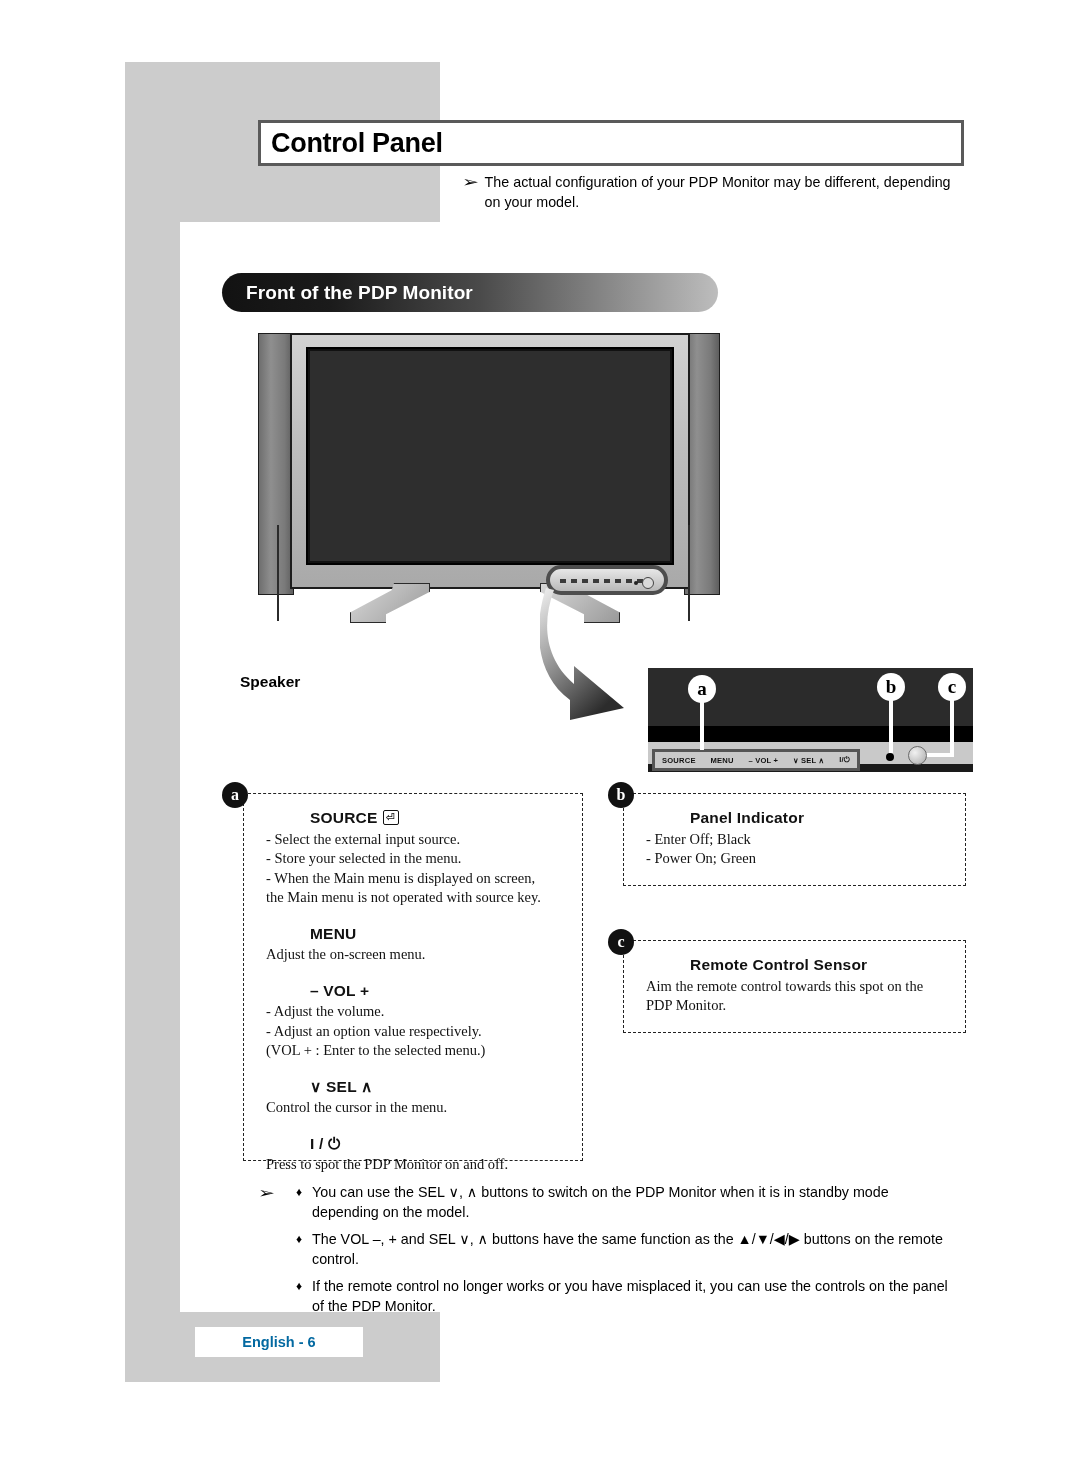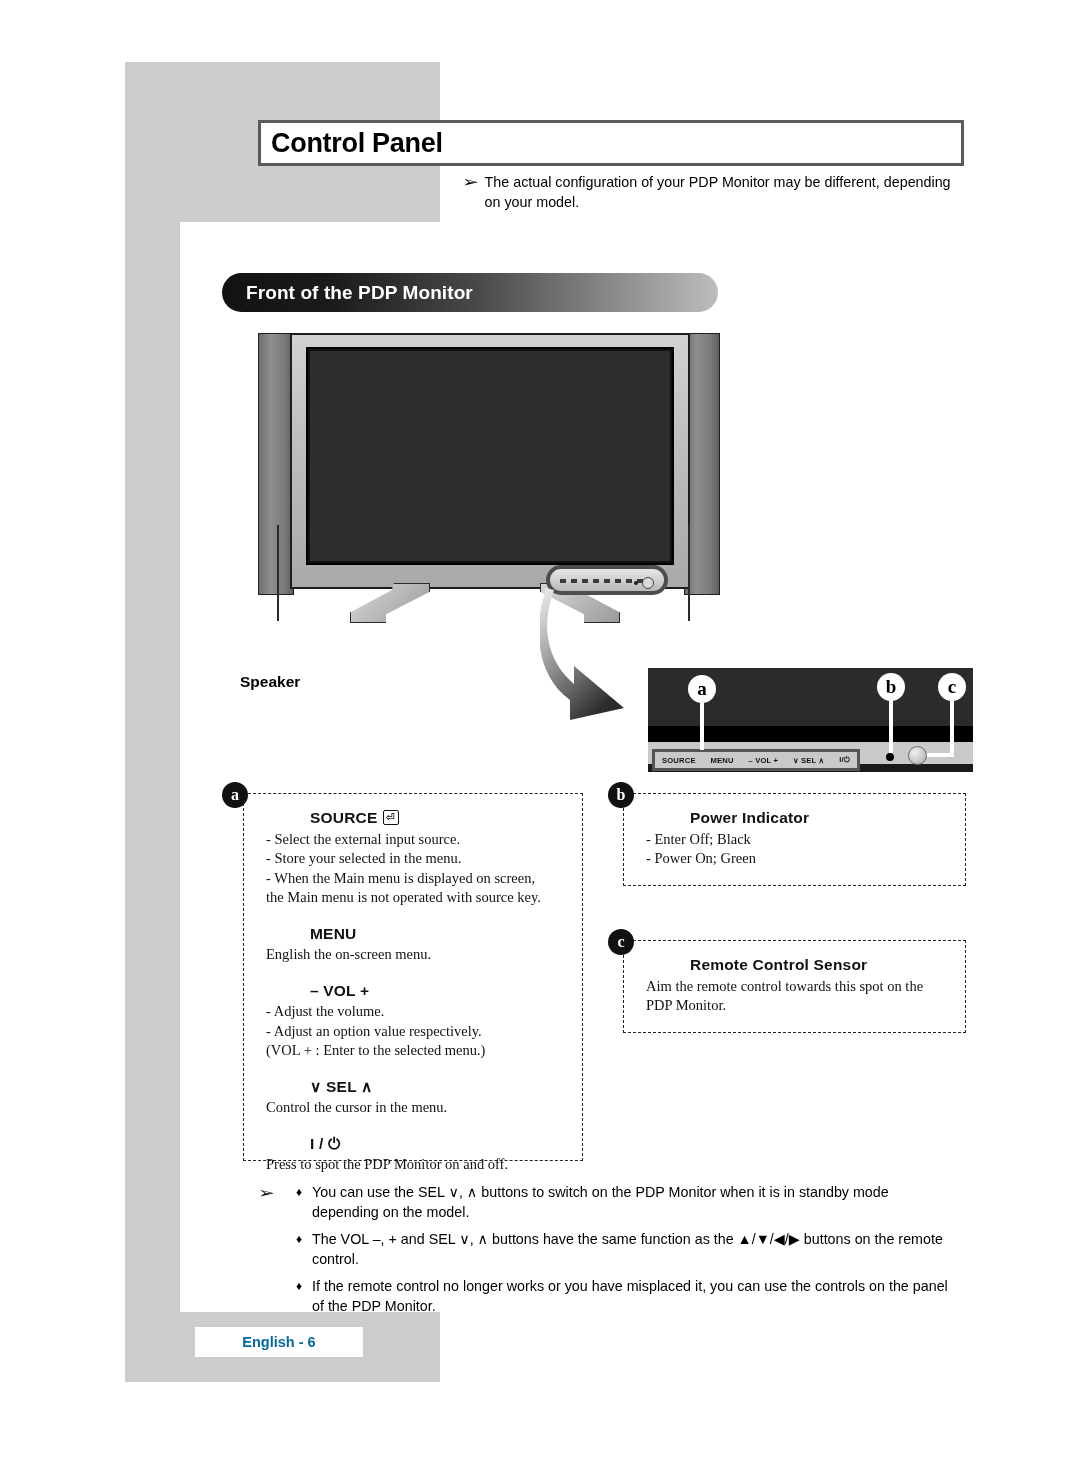--- a/index.html
+++ b/index.html
@@ -472,21 +472,21 @@
 
     <span class="hd"><span>SOURCE</span><span class="enter-icon">⏎</span></span>
     <span class="sub">- Select the external input source.</span>
     <span class="sub">- Store your selected in the menu.</span>
     <span class="sub">- When the Main menu is displayed on screen,</span>
     <span class="sub">   the Main menu is not operated with source key.</span>
 
     <div class="gap"></div>
 
     <span class="hd">MENU</span>
-    <span class="sub">English the on-screen menu.</span>
+    <span class="sub">Adjust the on-screen menu.</span>
 
     <div class="gap"></div>
 
     <span class="hd">– VOL +</span>
     <span class="sub">- Adjust the volume.</span>
     <span class="sub">- Adjust an option value respectively.</span>
     <span class="sub">(VOL + : Enter to the selected menu.)</span>
 
     <div class="gap"></div>
 
@@ -496,21 +496,21 @@
     <div class="gap"></div>
 
     <span class="hd pw-icon">I / ⏻</span>
     <span class="sub">Press to spot the PDP Monitor on and off.</span>
   </div>
 </div>
 <div class="dbox-tag" id="tag-a">a</div>
 
 <div class="dbox" id="box-b">
   <div class="dbox-body">
-    <span class="hd">Power Indicator</span>
+    <span class="hd">Panel Indicator</span>
     <span class="sub">- Enter Off; Black</span>
     <span class="sub">- Power On; Green</span>
   </div>
 </div>
 <div class="dbox-tag" id="tag-b">b</div>
 
 <div class="dbox" id="box-c">
   <div class="dbox-body">
     <span class="hd">Remote Control Sensor</span>
     <span class="sub">Aim the remote control towards this spot on the</span>

